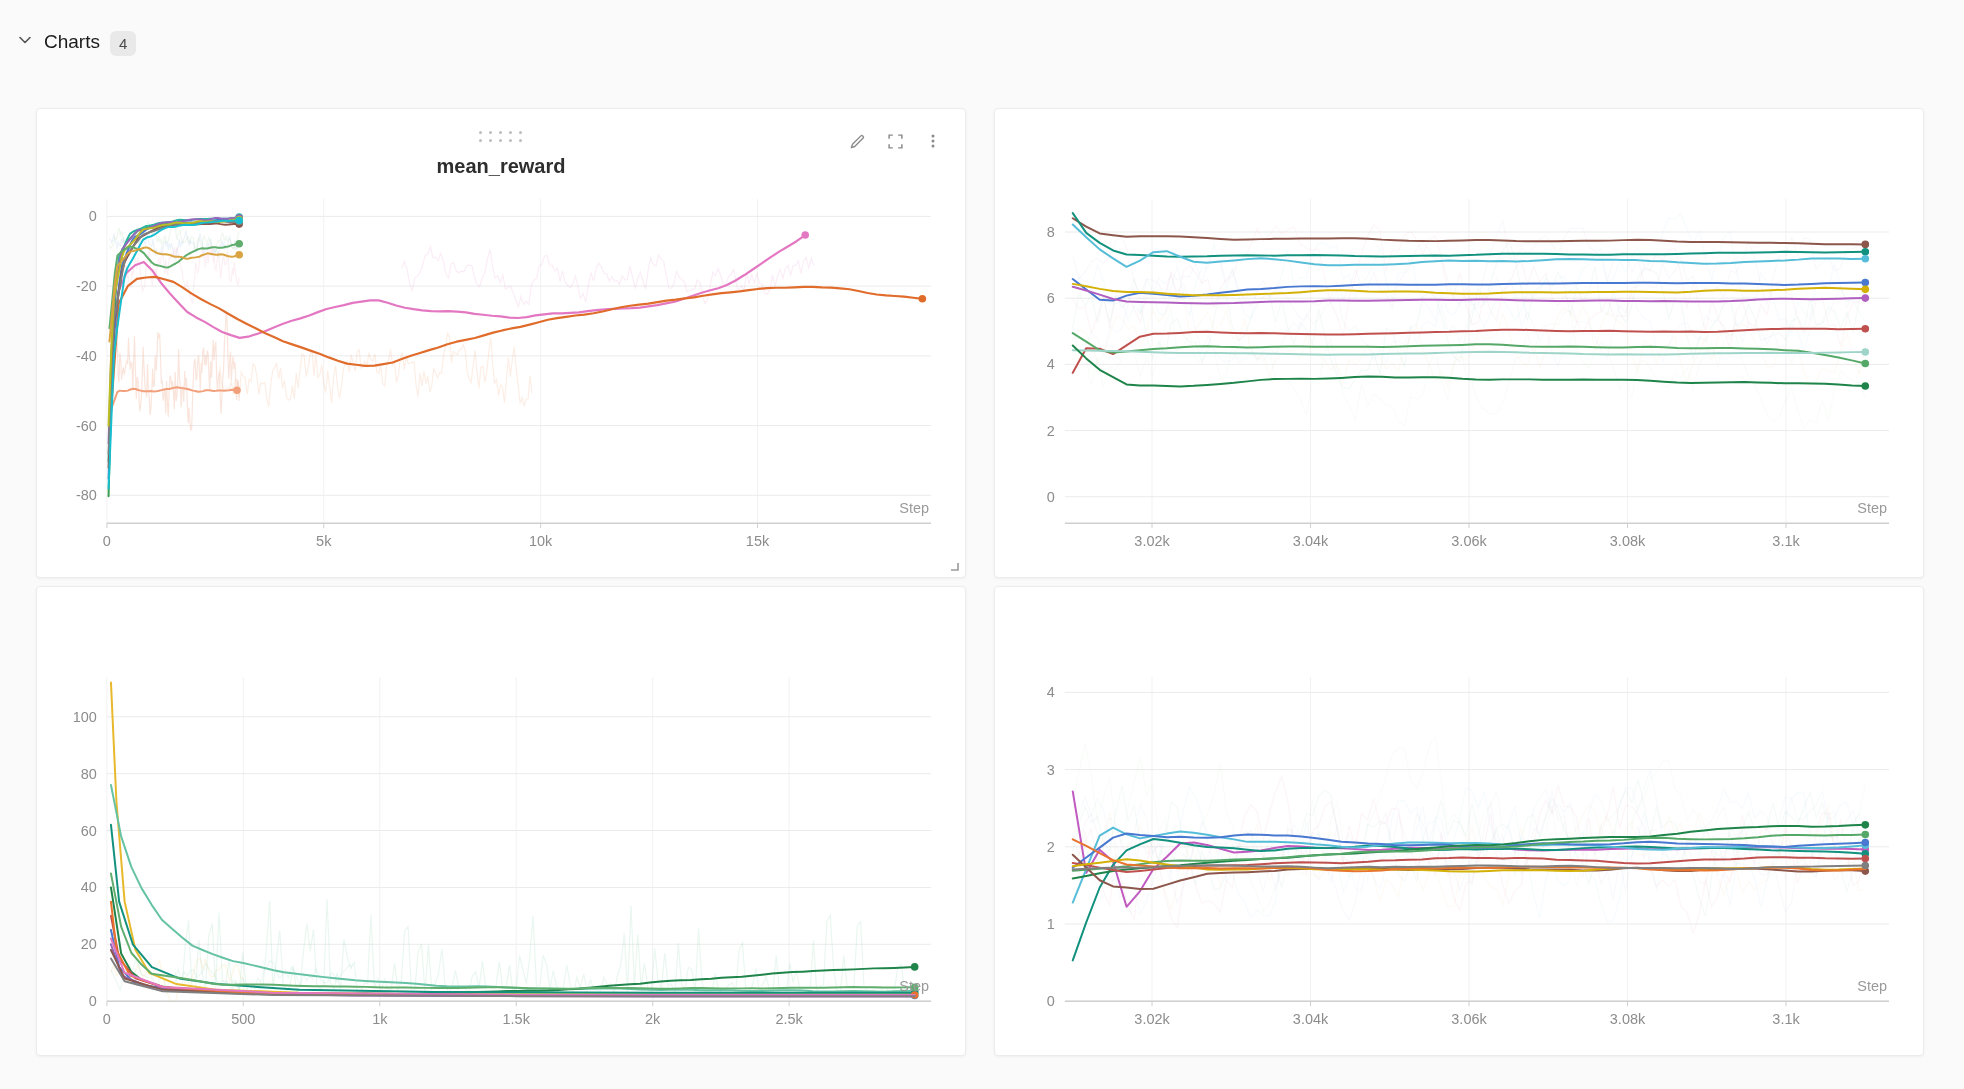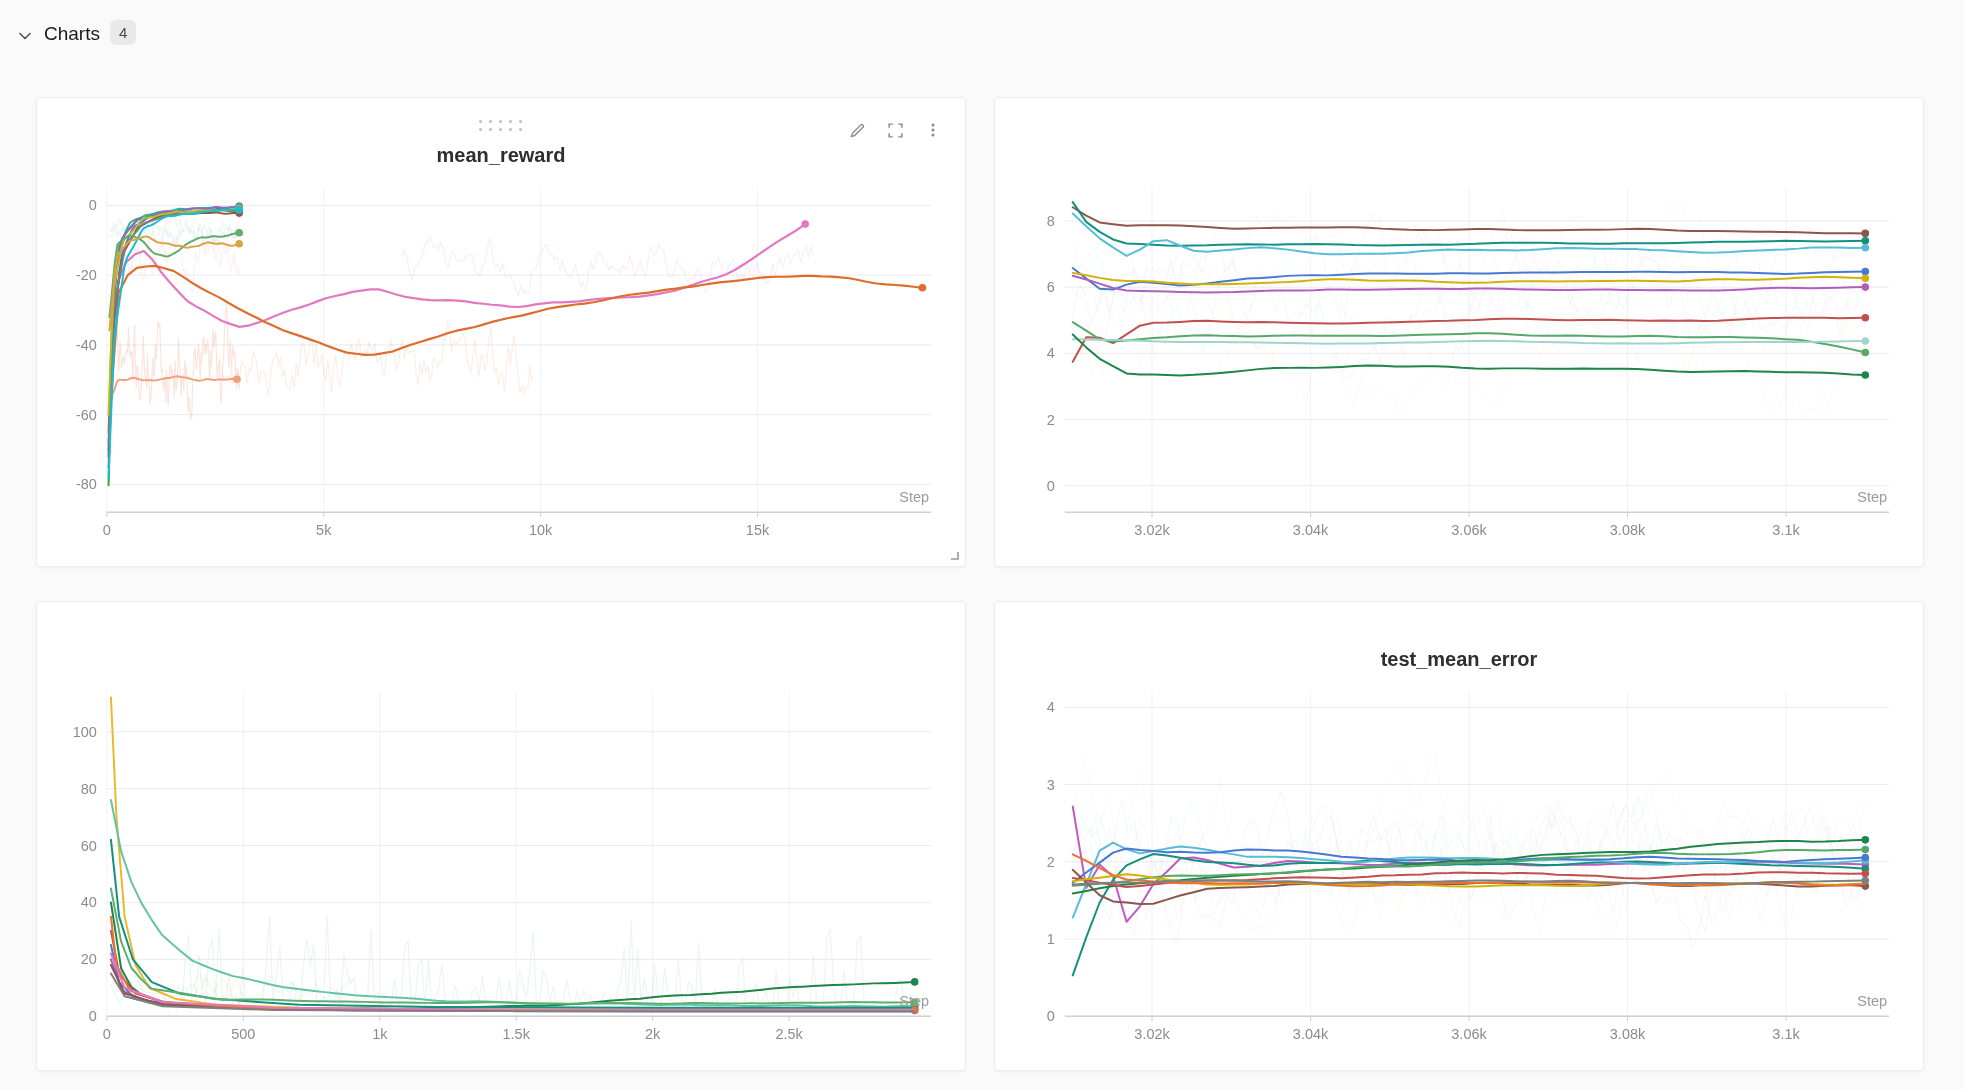--- a/index.html
+++ b/index.html
@@ -5,29 +5,29 @@
   * { box-sizing: border-box; }
   html, body { margin: 0; padding: 0; }
   body {
     width: 1964px; height: 1089px;
     background: #fafafa;
     font-family: "Liberation Sans", sans-serif;
     color: #222;
     overflow: hidden;
     position: relative;
   }
-  .section-header { display: flex; align-items: flex-end; gap: 10px; padding: 20px 0 0 16px; }
+  .section-header { display: flex; align-items: flex-start; gap: 10px; padding: 31px 0 0 16px; }
   .chevron { width: 18px; height: 18px; display: flex; align-items: center; justify-content: center; cursor: pointer; color: #555; }
   .section-title { font-size: 19px; font-weight: 500; color: #1b1b1b; }
   .count-badge { background: #e9e9e9; color: #4a4a4a; font-size: 15px; line-height: 1; padding: 5px 9px; border-radius: 6px; }
   .grid {
     margin: 52px 0 0 36px;
     display: grid;
     grid-template-columns: 930px 930px;
-    gap: 34px 28px;
+    gap: 8px 28px;
   }
   .panel {
     position: relative;
     height: 470px;
     background: #ffffff;
     border: 1px solid #ececec;
     border-radius: 4px;
     box-shadow: 0 1px 3px rgba(0,0,0,0.05);
   }
   .panel-title { margin-top: 46px; text-align: center; font-size: 20px; font-weight: 600; color: #2e2e2e; }
@@ -274,21 +274,20 @@
           <text x="50" y="226.61403508771932" text-anchor="end" fill="#8c8c8c" font-size="14.5">40</text>
           <text x="50" y="169.42105263157896" text-anchor="end" fill="#8c8c8c" font-size="14.5">60</text>
           <text x="50" y="112.2280701754386" text-anchor="end" fill="#8c8c8c" font-size="14.5">80</text>
           <text x="50" y="55.03508771929826" text-anchor="end" fill="#8c8c8c" font-size="14.5">100</text>
           <text x="884" y="326" text-anchor="end" fill="#9a9a9a" font-size="14.5">Step</text>
         </svg>
     </div>
   </div>
 
   <div class="panel">
-    <div class="panel-title">test_mean_error</div>
     <div class="chart-wrap">
       <svg viewBox="0 0 910 374" preserveAspectRatio="none">
           <line x1="147.3653846153846" x2="147.3653846153846" y1="10" y2="336" stroke="#f2f2f2" stroke-width="1"></line>
           <line x1="306.21153846153845" x2="306.21153846153845" y1="10" y2="336" stroke="#f2f2f2" stroke-width="1"></line>
           <line x1="465.05769230769226" x2="465.05769230769226" y1="10" y2="336" stroke="#f2f2f2" stroke-width="1"></line>
           <line x1="623.9038461538462" x2="623.9038461538462" y1="10" y2="336" stroke="#f2f2f2" stroke-width="1"></line>
           <line x1="782.75" x2="782.75" y1="10" y2="336" stroke="#f2f2f2" stroke-width="1"></line>
           <line x1="60" x2="886" y1="336" y2="336" stroke="#ebebeb" stroke-width="1"></line>
           <line x1="60" x2="886" y1="258.3809523809524" y2="258.3809523809524" stroke="#ebebeb" stroke-width="1"></line>
           <line x1="60" x2="886" y1="180.76190476190476" y2="180.76190476190476" stroke="#ebebeb" stroke-width="1"></line>

